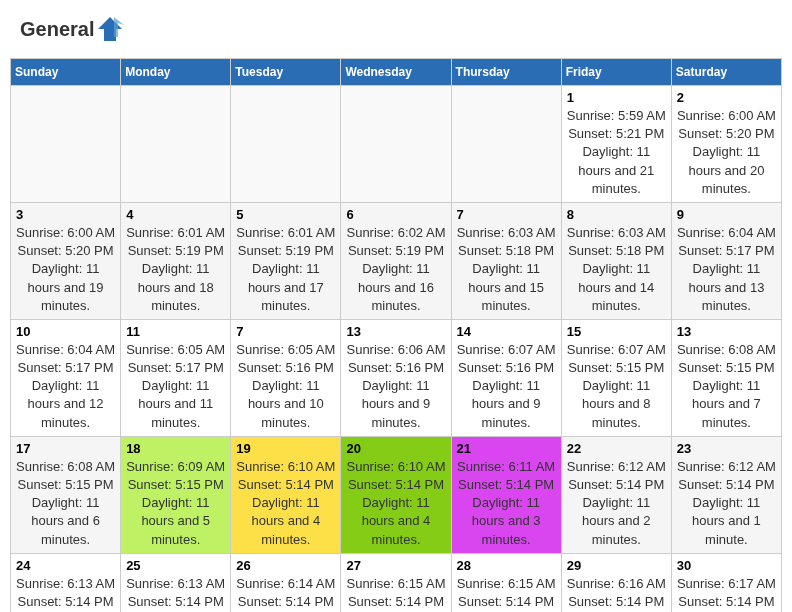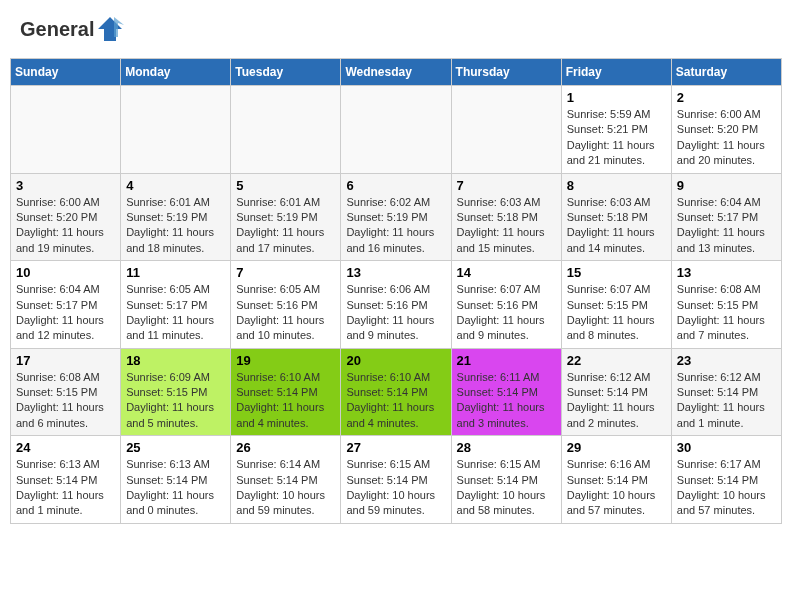--- a/index.html
+++ b/index.html
@@ -58,23 +58,24 @@
     .calendar td.empty {
       background: #f9f9f9;
     }
     .day-num {
       font-weight: bold;
       font-size: 13px;
       display: block;
       margin-bottom: 2px;
     }
     .day-info {
-      font-size: 11px;
+      font-size: 13px;
       color: #333;
       line-height: 1.4;
+      text-align: center;
     }
     tr:nth-child(even) td {
       background: #f5f5f5;
     }
     tr:nth-child(even) td.empty {
       background: #f0f0f0;
     }
   </style>
 </head>
 <body>
@@ -223,21 +224,21 @@
           <div class="day-info" style="white-space: pre-line;">Sunrise: 6:08 AM
 Sunset: 5:15 PM
 Daylight: 11 hours and 6 minutes.</div>
         </td>
         <td style="background: #bef264;">
           <span class="day-num">18</span>
           <div class="day-info" style="white-space: pre-line;">Sunrise: 6:09 AM
 Sunset: 5:15 PM
 Daylight: 11 hours and 5 minutes.</div>
         </td>
-        <td style="background: #84cc16; margin-top: 40px;">
+        <td style="background: #fde047; margin-top: 40px;">
           <span class="day-num">19</span>
           <div class="day-info" style="white-space: pre-line;">Sunrise: 6:10 AM
 Sunset: 5:14 PM
 Daylight: 11 hours and 4 minutes.</div>
         </td>
         <td style="background: #84cc16;">
           <span class="day-num">20</span>
           <div class="day-info" style="white-space: pre-line;">Sunrise: 6:10 AM
 Sunset: 5:14 PM
 Daylight: 11 hours and 4 minutes.</div>

